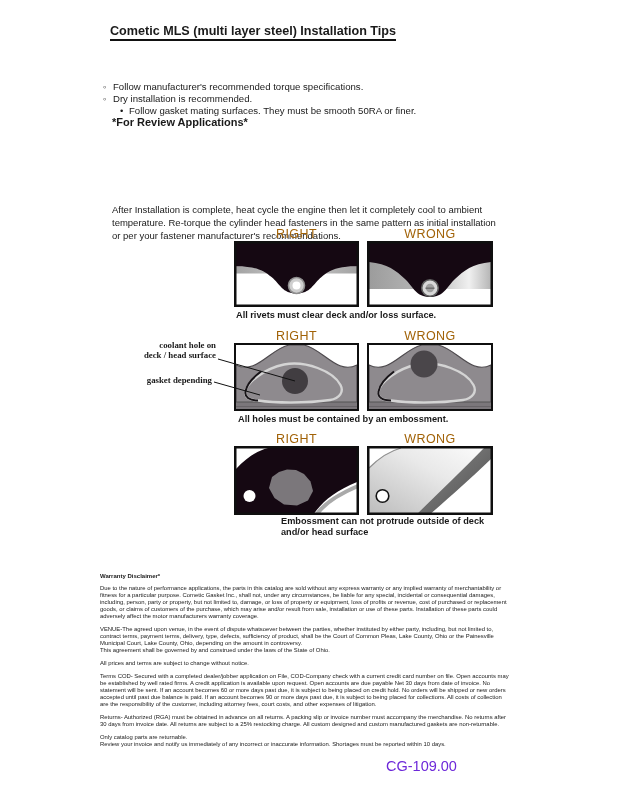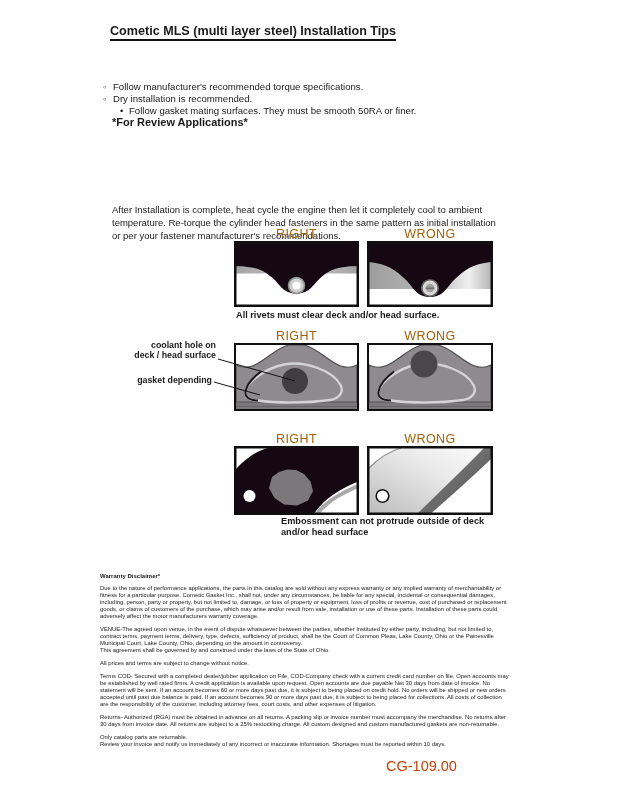--- a/index.html
+++ b/index.html
@@ -17,28 +17,28 @@
   .p1{top:133px;} .p2{top:167px;margin-top:36px;} .p3{top:209px;}
   .dlabel{position:absolute;font-size:12.5px;letter-spacing:0.4px;text-align:center;color:#a16207;}
   .lab-left{left:234px;width:125px;} .lab-right{left:367px;width:126px;}
   .r1{top:227px;} .r2{top:329px;} .r3{top:432px;}
   .fig{position:absolute;width:125px;height:66px;}
   .fig svg{display:block;}
   .fig-l{left:234px;} .fig-r{left:367px;}
   .f1{top:241px;} .f2{top:343px;} .f3{top:446px;}
   .caption{position:absolute;font-size:9.2px;font-weight:700;white-space:pre-line;line-height:11px;}
   .cap1{left:236px;top:310px;} .cap2{left:238px;top:414px;} .cap3{left:236px;top:516px;margin-left:45px;}
-  .ann{position:absolute;font-size:8.8px;font-weight:700;text-align:right;line-height:9.8px;white-space:pre-line;}
+  .ann{position:absolute;font-size:8.8px;font-weight:700;text-align:right;line-height:9.8px;white-space:pre-line;font-family:Liberation Serif, serif;}
   .ann-coolant{left:116px;top:341px;width:100px;}
   .ann-emboss{left:108px;top:376px;width:104px;}
   .leader-svg{position:absolute;left:110px;top:338px;}
   .legal{position:absolute;left:100px;top:573px;width:458px;}
   .legal-heading{font-size:6px;font-weight:700;margin:0 0 6px 0;}
   .legal p{font-size:5.9px;line-height:7px;margin:0 0 6px 0;white-space:pre-line;}
-  .doc-code{position:absolute;left:386px;top:758px;font-size:14.5px;color:#c2410c;}
+  .doc-code{position:absolute;left:386px;top:758px;font-size:14.5px;color:#6d28d9;}
 </style>
 </head>
 <body>
 
 <div class="page">
 
   <div class="title">Cometic MLS (multi layer steel) Installation Tips</div>
 
   <div class="bullets">
     <div class="bullet">Follow manufacturer's recommended torque specifications.</div>
@@ -84,21 +84,21 @@
       <rect width="126" height="66" fill="#ffffff"></rect>
       <rect x="2" y="19" width="122" height="29" fill="url(#g1b)"></rect>
       <rect x="2" y="48" width="122" height="16" fill="#ffffff"></rect>
       <path d="M2,2 H124 V21 C105,23 97,29.5 88,38 C79.5,46 77,56 63,56 C49,56 46.5,46 38,38 C29,29.5 21,23 2,21 Z" fill="#150812"></path>
       <circle cx="63" cy="47" r="8.3" fill="#d8d8d8" stroke="#5e5e5e" stroke-width="1.6"></circle>
       <circle cx="63" cy="47" r="4.2" fill="#9f9f9f"></circle>
       <line x1="58.5" y1="47.2" x2="67.5" y2="47.2" stroke="#6a6a6a" stroke-width="1.4"></line>
       <rect x="1.25" y="1.25" width="123.5" height="63.5" fill="none" stroke="#0f0f0f" stroke-width="2.5"></rect>
     </svg>
   </div>
-  <div class="caption cap1">All rivets must clear deck and/or head surface.</div>
+  <div class="caption cap1">All rivets must clear deck and/or loss surface.</div>
 
   <div class="dlabel lab-left r2">RIGHT</div>
   <div class="dlabel lab-right r2">WRONG</div>
 
   <div class="fig fig-l f2" style="height:68px">
     <svg width="125" height="68" viewBox="0 0 125 68">
       <rect width="125" height="68" fill="#ffffff"></rect>
       <path d="M2,66 V22 C22,32 36,6 55,2 L70,2 C89,6 103,32 123,22 V66 Z" fill="#8e8a8e" stroke="#4e4a4e" stroke-width="1.2"></path>
       <rect x="2" y="59" width="121" height="7" fill="#7b777b"></rect>
       <line x1="2" y1="59" x2="123" y2="59" stroke="#555555" stroke-width="1"></line>
@@ -123,20 +123,21 @@
     </svg>
   </div>
 
   <div class="ann ann-coolant">coolant hole on
 deck / head surface</div>
   <div class="ann ann-emboss">gasket depending</div>
   <svg class="leader-svg" width="200" height="70">
     <line x1="108" y1="21" x2="185" y2="43" stroke="#111" stroke-width="1"></line>
     <line x1="104" y1="44" x2="150" y2="57" stroke="#111" stroke-width="1"></line>
   </svg>
+  <div class="caption cap2">All holes must be contained by an embossment.</div>
 
   <div class="dlabel lab-left r3">RIGHT</div>
   <div class="dlabel lab-right r3">WRONG</div>
 
   <div class="fig fig-l f3" style="height:69px">
     <svg width="125" height="69" viewBox="0 0 125 69">
       <rect width="125" height="69" fill="#ffffff"></rect>
       <path d="M124,40 C103,49 90,58 83,68" stroke="#a9a9a9" stroke-width="4" fill="none"></path>
       <path d="M2,23 C13,11 23,5 34,2 L123,2 L123,36 C102,44.5 88.5,55.5 80.5,67 L2,67 Z" fill="#150812"></path>
       <polygon points="38,31 45,26 53,23.5 62,24 70,28 76.5,35.5 79,45 74,54.5 63,59.5 50,58.5 40.5,52 35,42" fill="#7b777b"></polygon>

